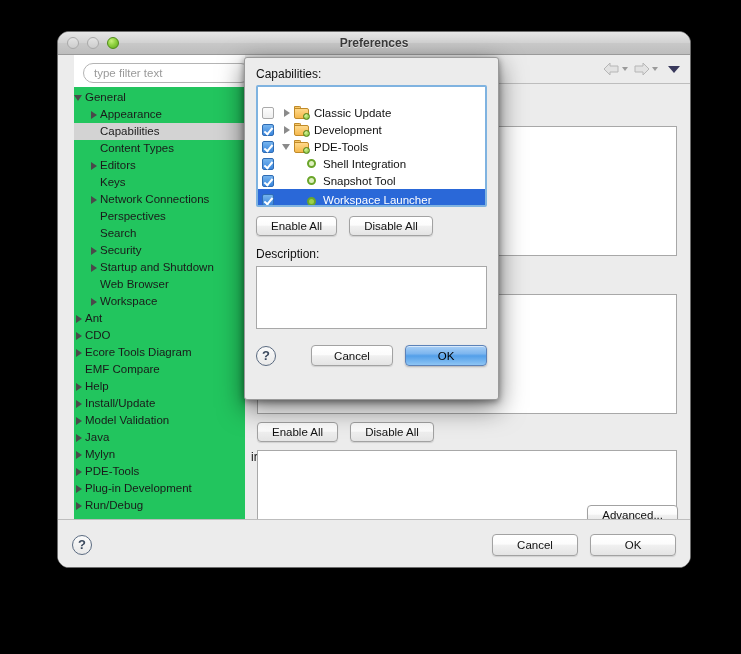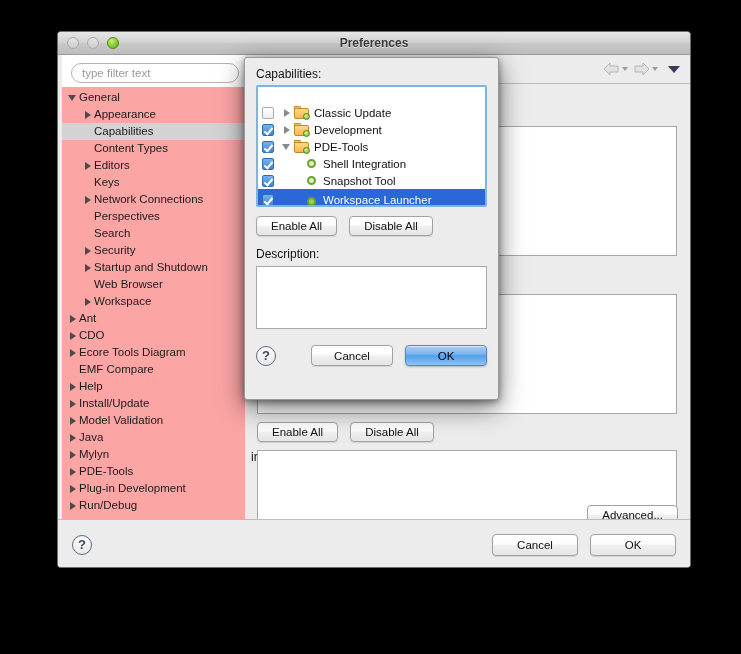--- a/index.html
+++ b/index.html
@@ -23,21 +23,21 @@
     background: #000000;
   }
 
   
   .window {
     position: absolute;
     left: 57px;
     top: 31px;
     width: 634px;
     height: 537px;
-    border-radius: 4px;
+    border-radius: 12px;
     background: #ececec;
     box-shadow: 0 10px 34px rgba(0,0,0,0.75), 0 2px 8px rgba(0,0,0,0.6);
     overflow: hidden;
     border: 1px solid #6d6d6d;
     box-sizing: border-box;
   }
 
   .titlebar {
     position: relative;
     height: 22px;
@@ -78,25 +78,25 @@
 
   .win-body {
     position: relative;
     height: 514px;
     background: #ececec;
   }
 
   
   .sidebar {
     position: absolute;
-    left: 4px;
+    left: 16px;
     top: 0;
     width: 186px;
     bottom: 49px;
-    background: #fca5a5;
+    background: #22c55e;
     border-right: 1px solid #b7b7b7;
     overflow: hidden;
   }
   .filter-wrap {
     padding: 8px 9px 4px 9px;
     background: #ffffff;
   }
   .filter-input {
     width: 100%;
     box-sizing: border-box;
@@ -116,21 +116,20 @@
     padding-top: 2px;
     font-size: 11.5px;
     color: #1a1a1a;
   }
   .tnode {
     height: 17px;
     line-height: 17px;
     display: flex;
     align-items: flex-start;
     white-space: nowrap;
-    padding-left: 6px;
   }
   .tnode.sel {
     background: #d3d3d3;
   }
   .twist {
     width: 11px;
     height: 17px;
     flex: 0 0 11px;
     position: relative;
   }

